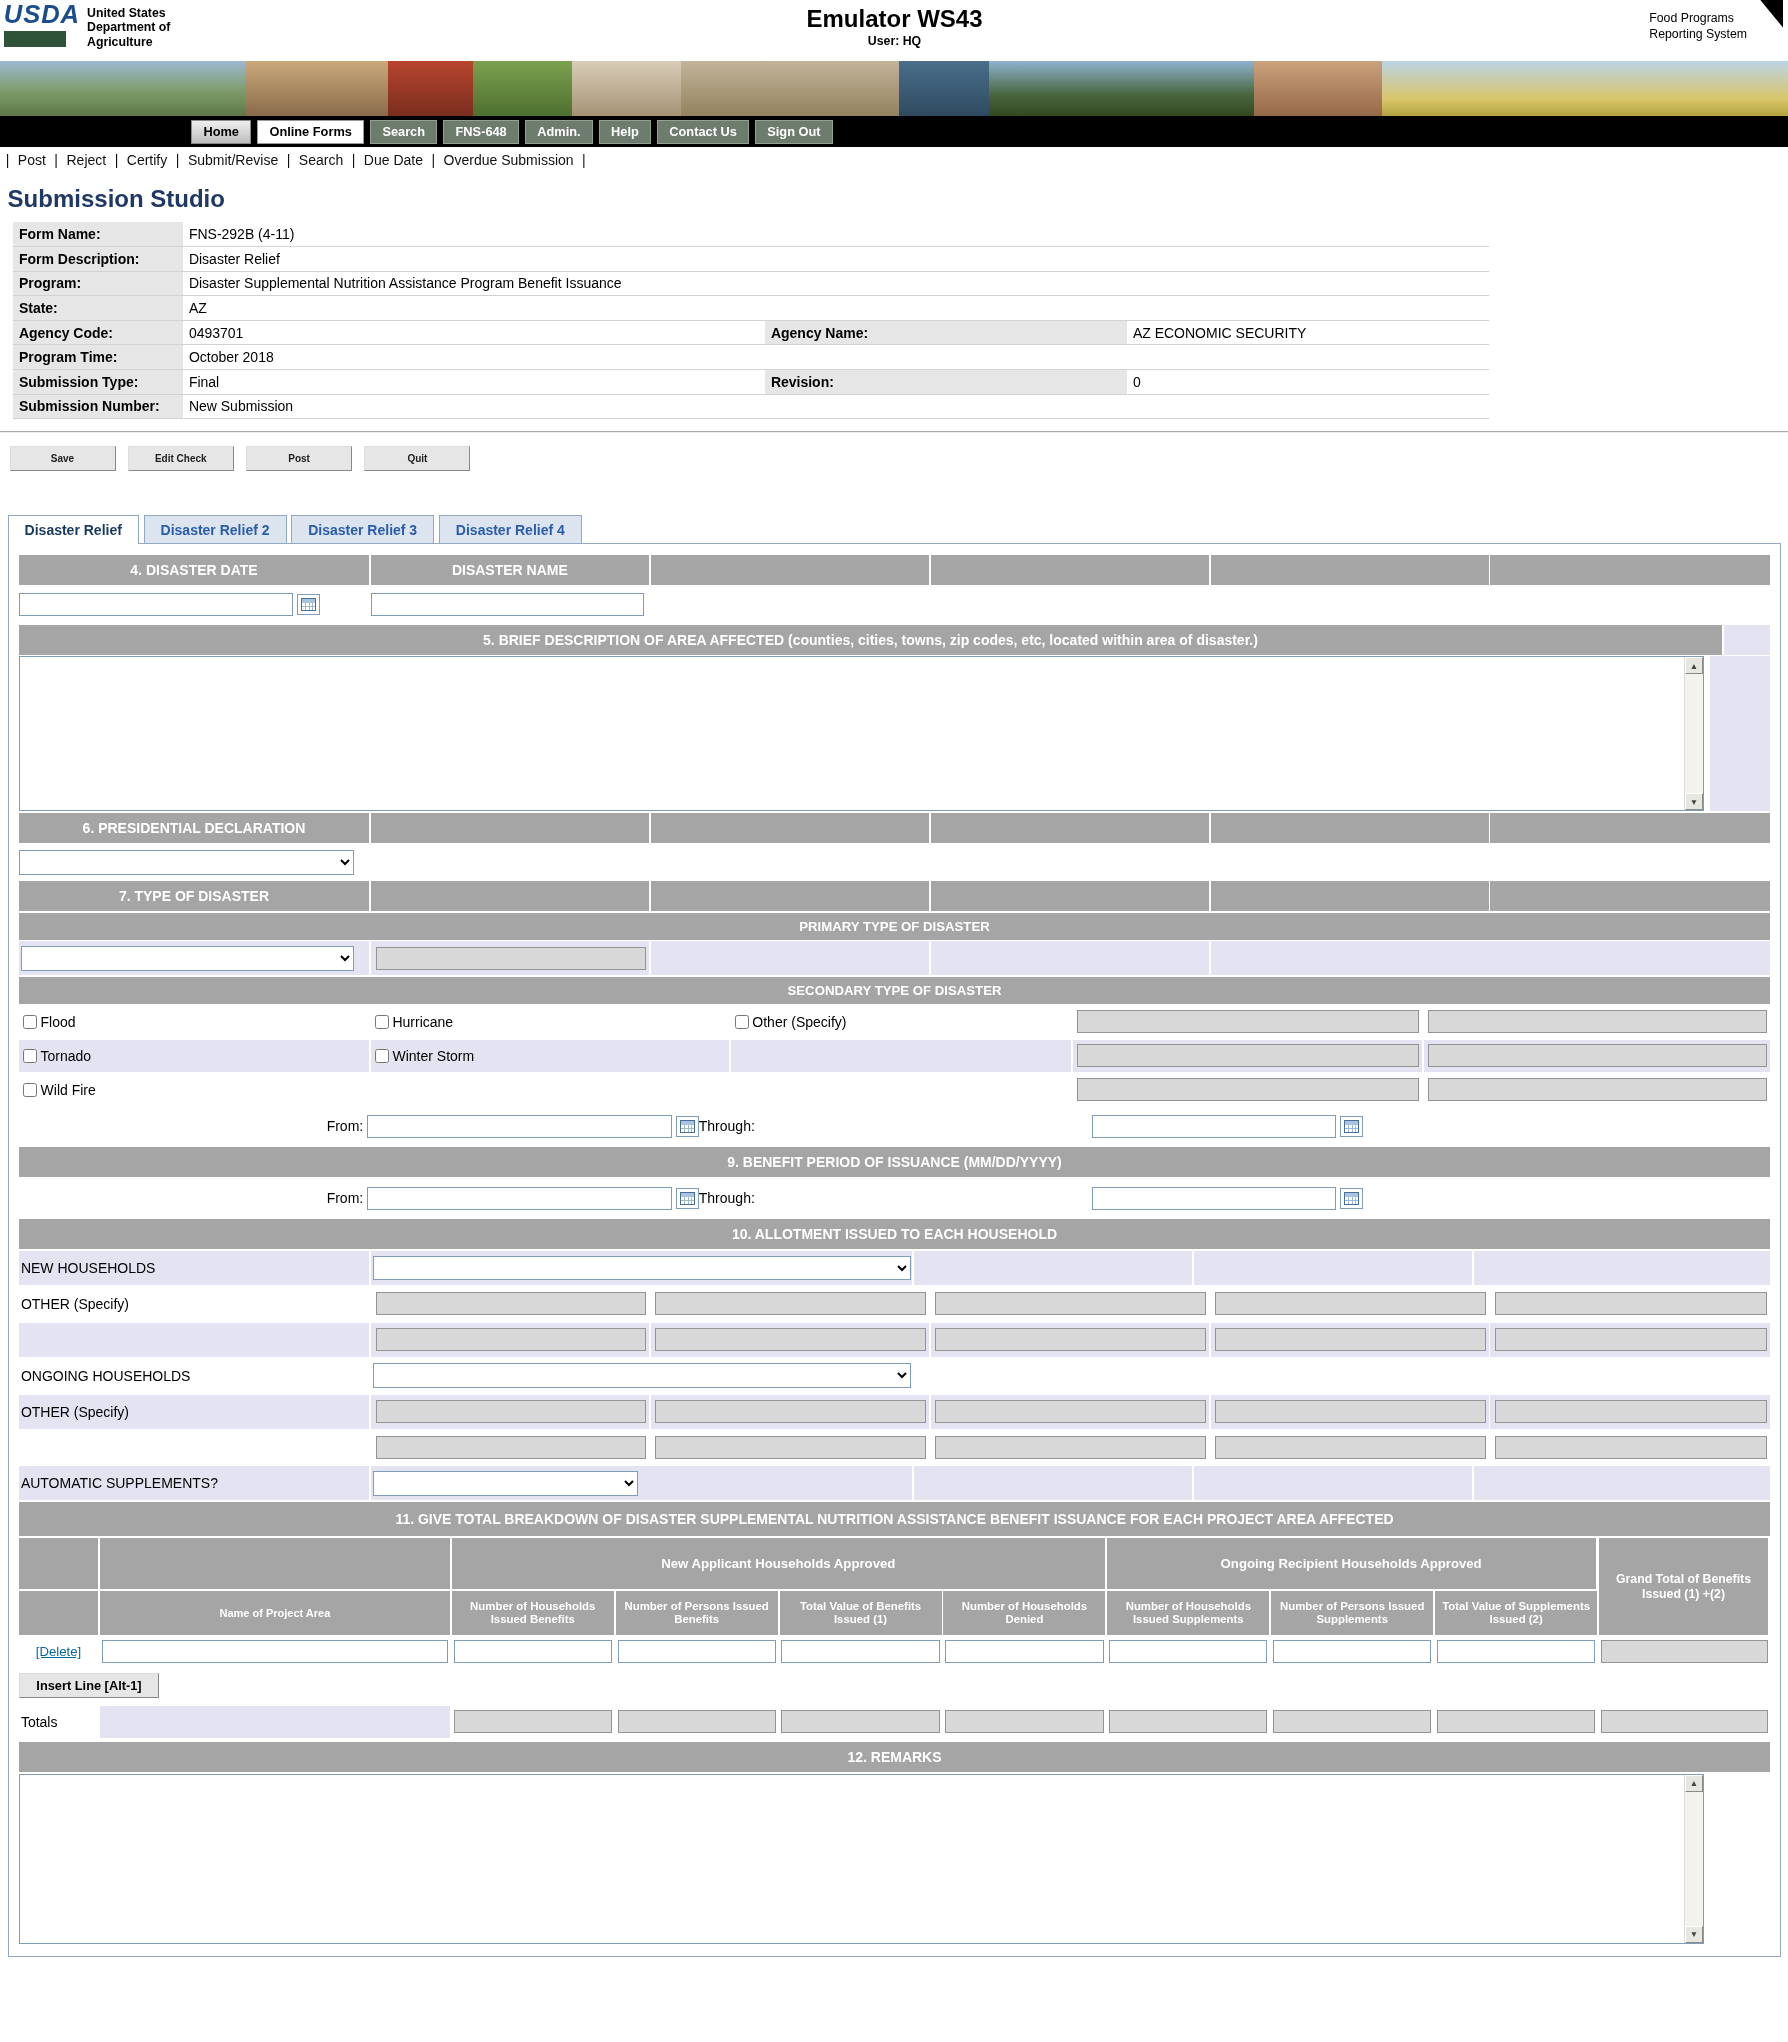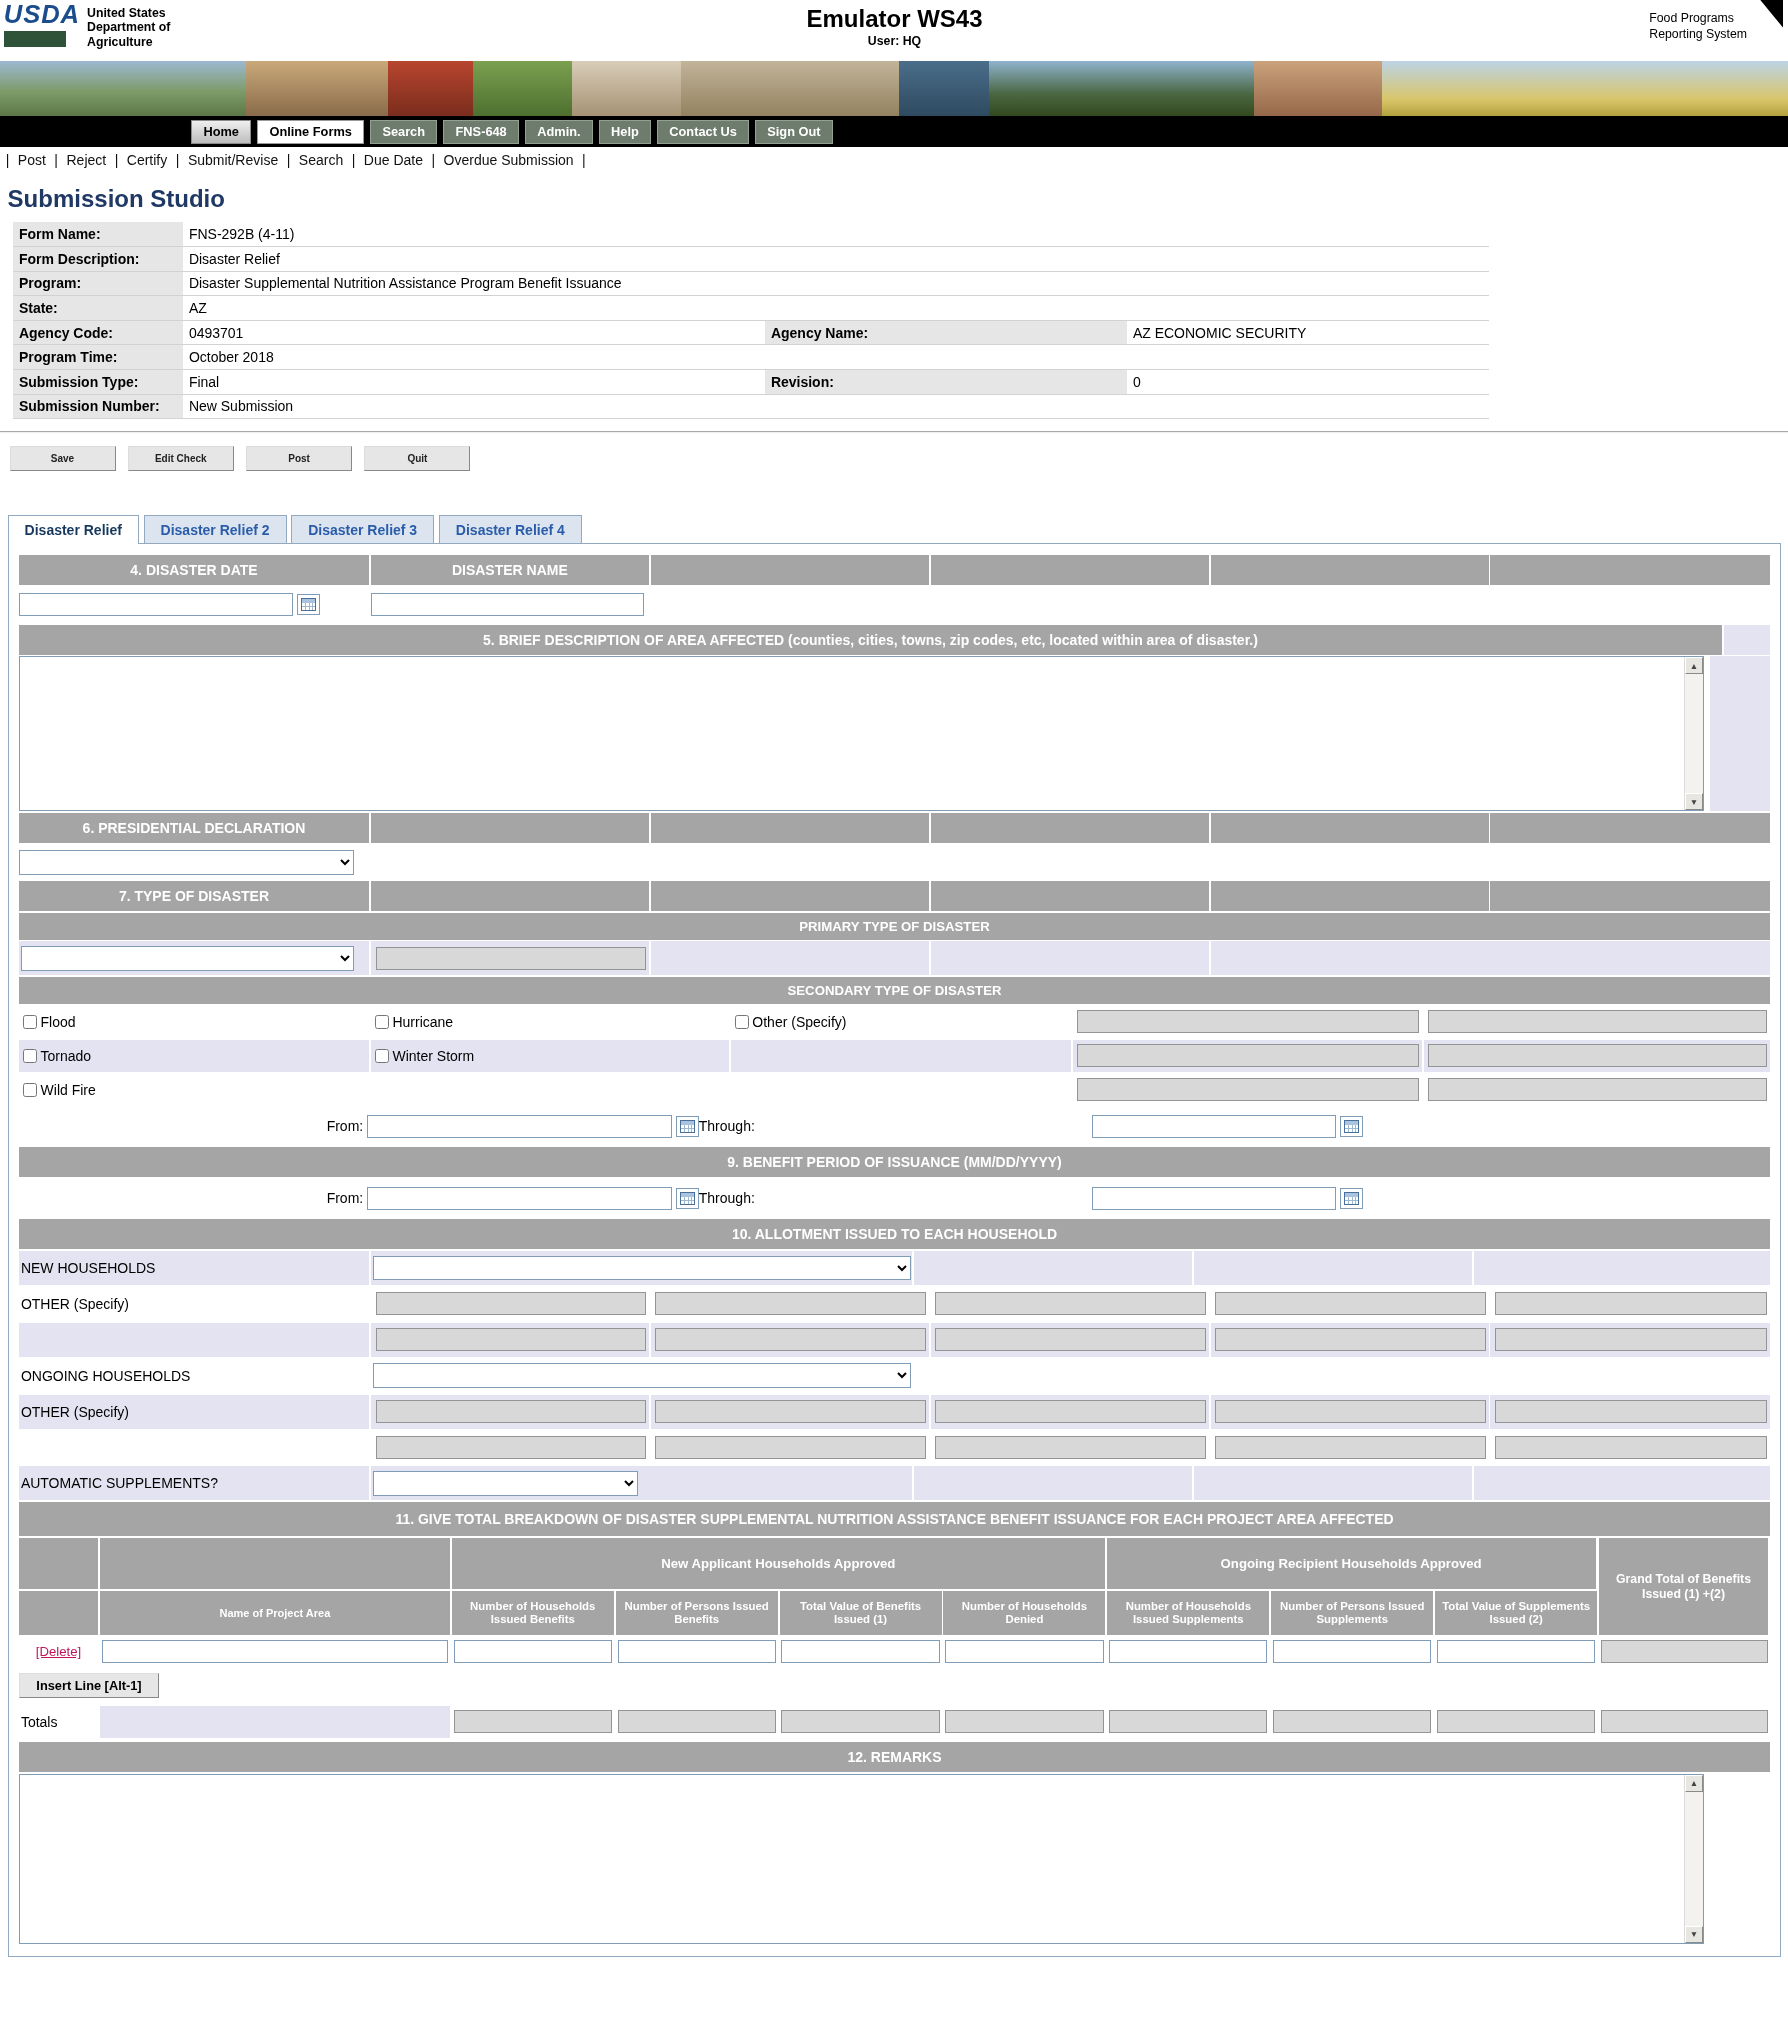--- a/index.html
+++ b/index.html
@@ -117,21 +117,21 @@
   .th { background:#a5a5a5; color:#fff; font-weight:bold; display:flex; align-items:center; justify-content:center;
         text-align:center; }
   .h1c { height:51px; } .h2c { height:44px; }
   .c-del { width:79px; } .c-name { width:350px; } .c-num { width:162px; } .c-grand { flex:1; }
   .th-grp { font-size:13.2px; width:653px; }
   .th-grp2 { font-size:13.2px; width:489px; }
   .th-sub { font-size:11.4px; line-height:1.15; padding:0 1.9px; }
   .th-grand { width:169px; height:97px; font-size:12.3px; line-height:1.2; padding:0 7.6px; }
   .t-datarow { display:flex; gap:1.9px; align-items:center; height:30px; margin-bottom:1.9px; }
   .dcell { height:100%; display:flex; align-items:center; justify-content:center; }
-  .del-link { color:#be185d; text-decoration:underline; font-size:13.2px; cursor:pointer; }
+  .del-link { color:#0369a1; text-decoration:underline; font-size:13.2px; cursor:pointer; }
   .btn-insert { width:140px; height:25.6px; background:#e6e6e6; border:1.9px outset #dcdcdc; font-size:12.8px;
                 font-weight:bold; font-family:inherit; margin:3.8px 0 7.6px 0; cursor:pointer; }
   .trow { display:flex; gap:1.9px; align-items:center; height:32px; margin-bottom:3.8px; }
   .totals-lbl { font-size:14px; padding-left:1.9px; }
 
   .s5-bar { display:flex; gap:1.9px; margin-bottom:1.9px; }
   .s5-bar-main { width:1703px; height:30px; background:#a5a5a5; color:#fff; font-weight:bold; font-size:14px;
                  display:flex; align-items:center; justify-content:center; }
   .s5-bar-side { flex:1; }
   .s5-body { display:flex; margin-bottom:1.9px; }

